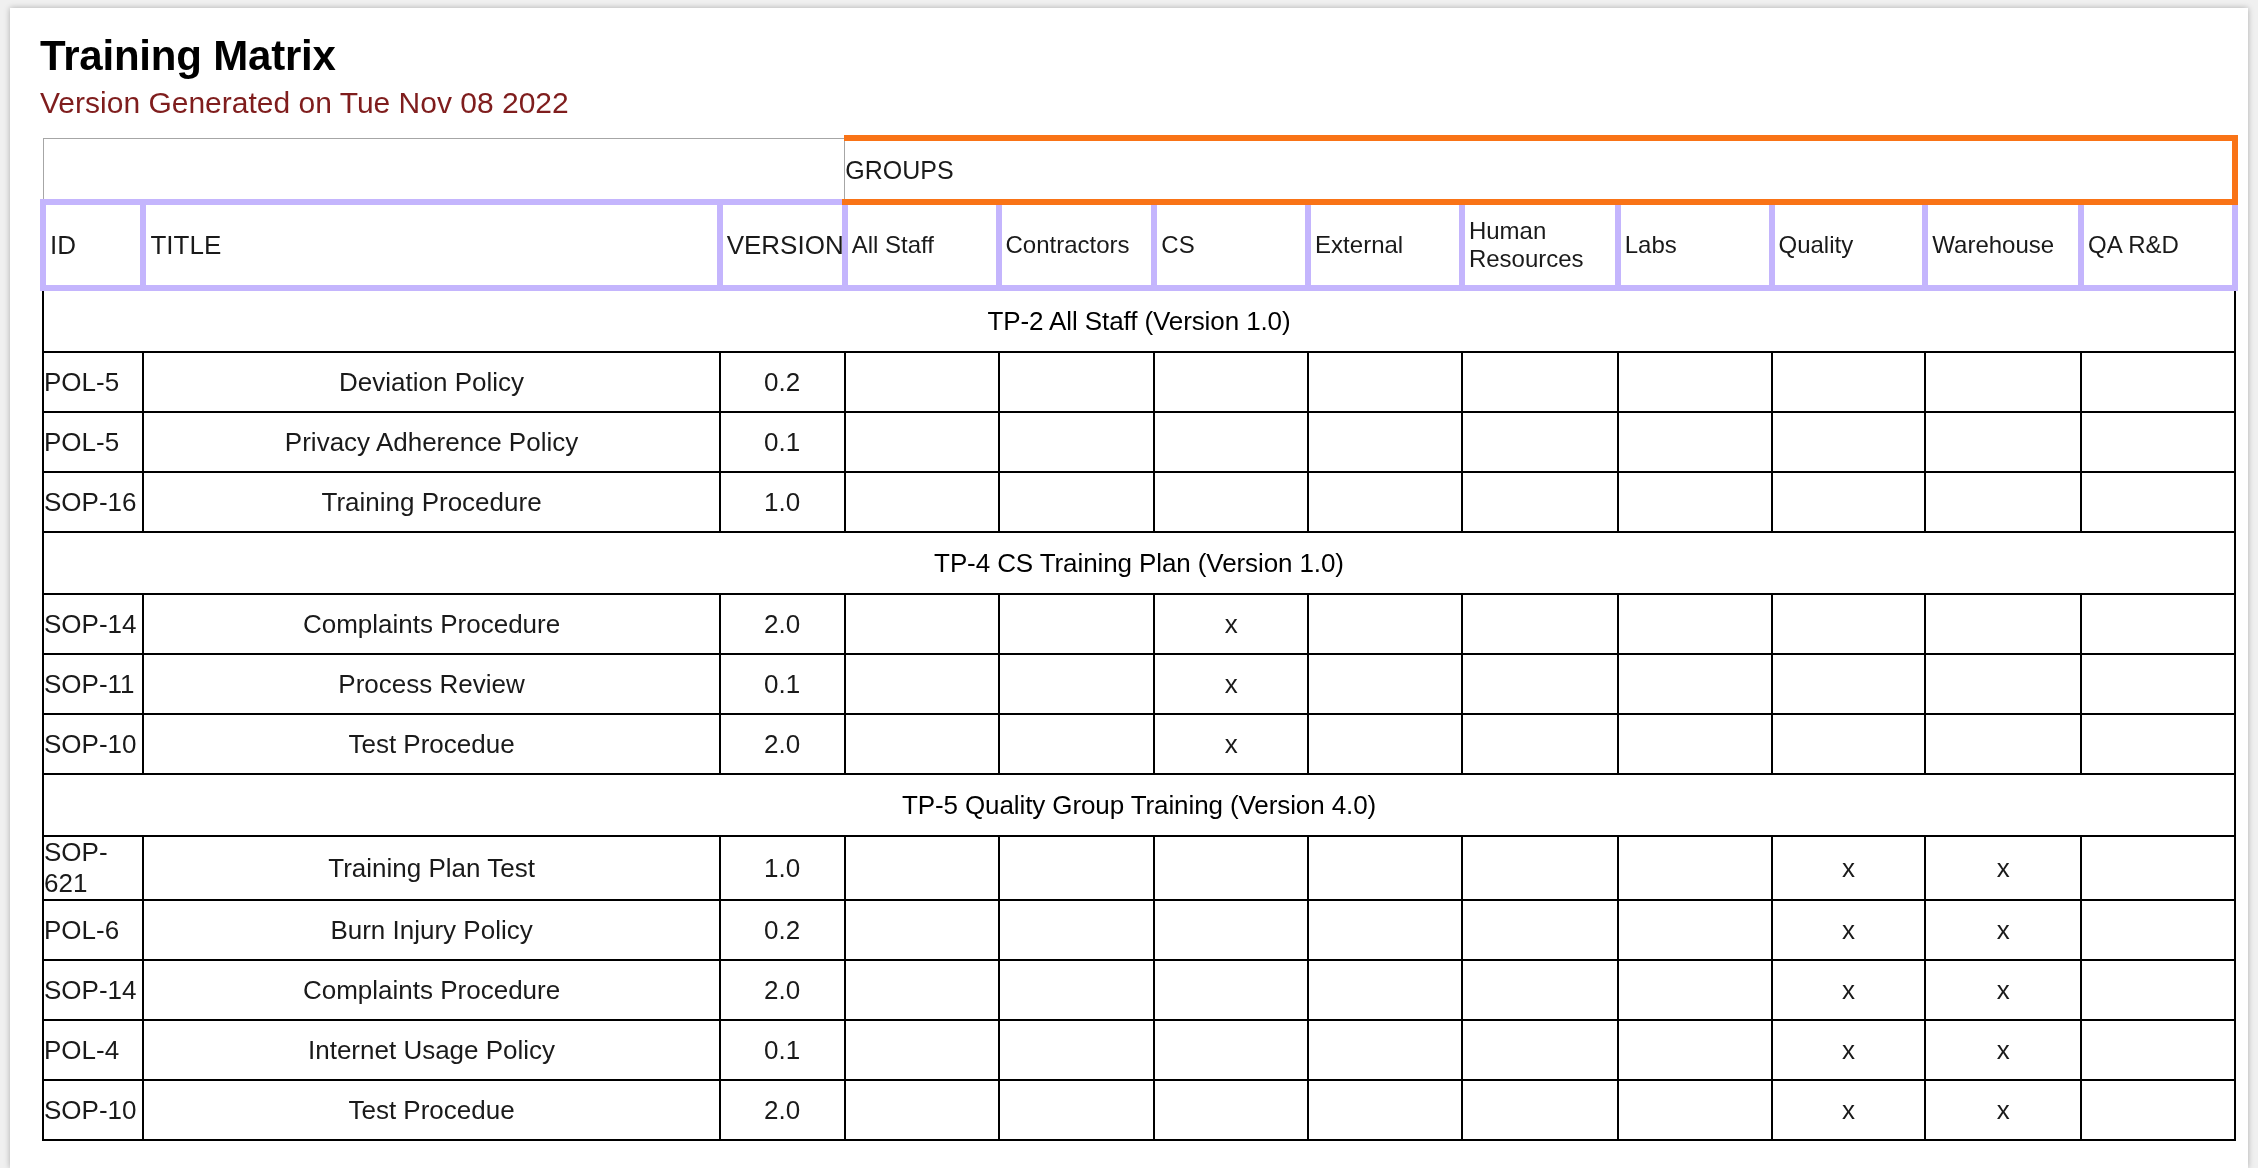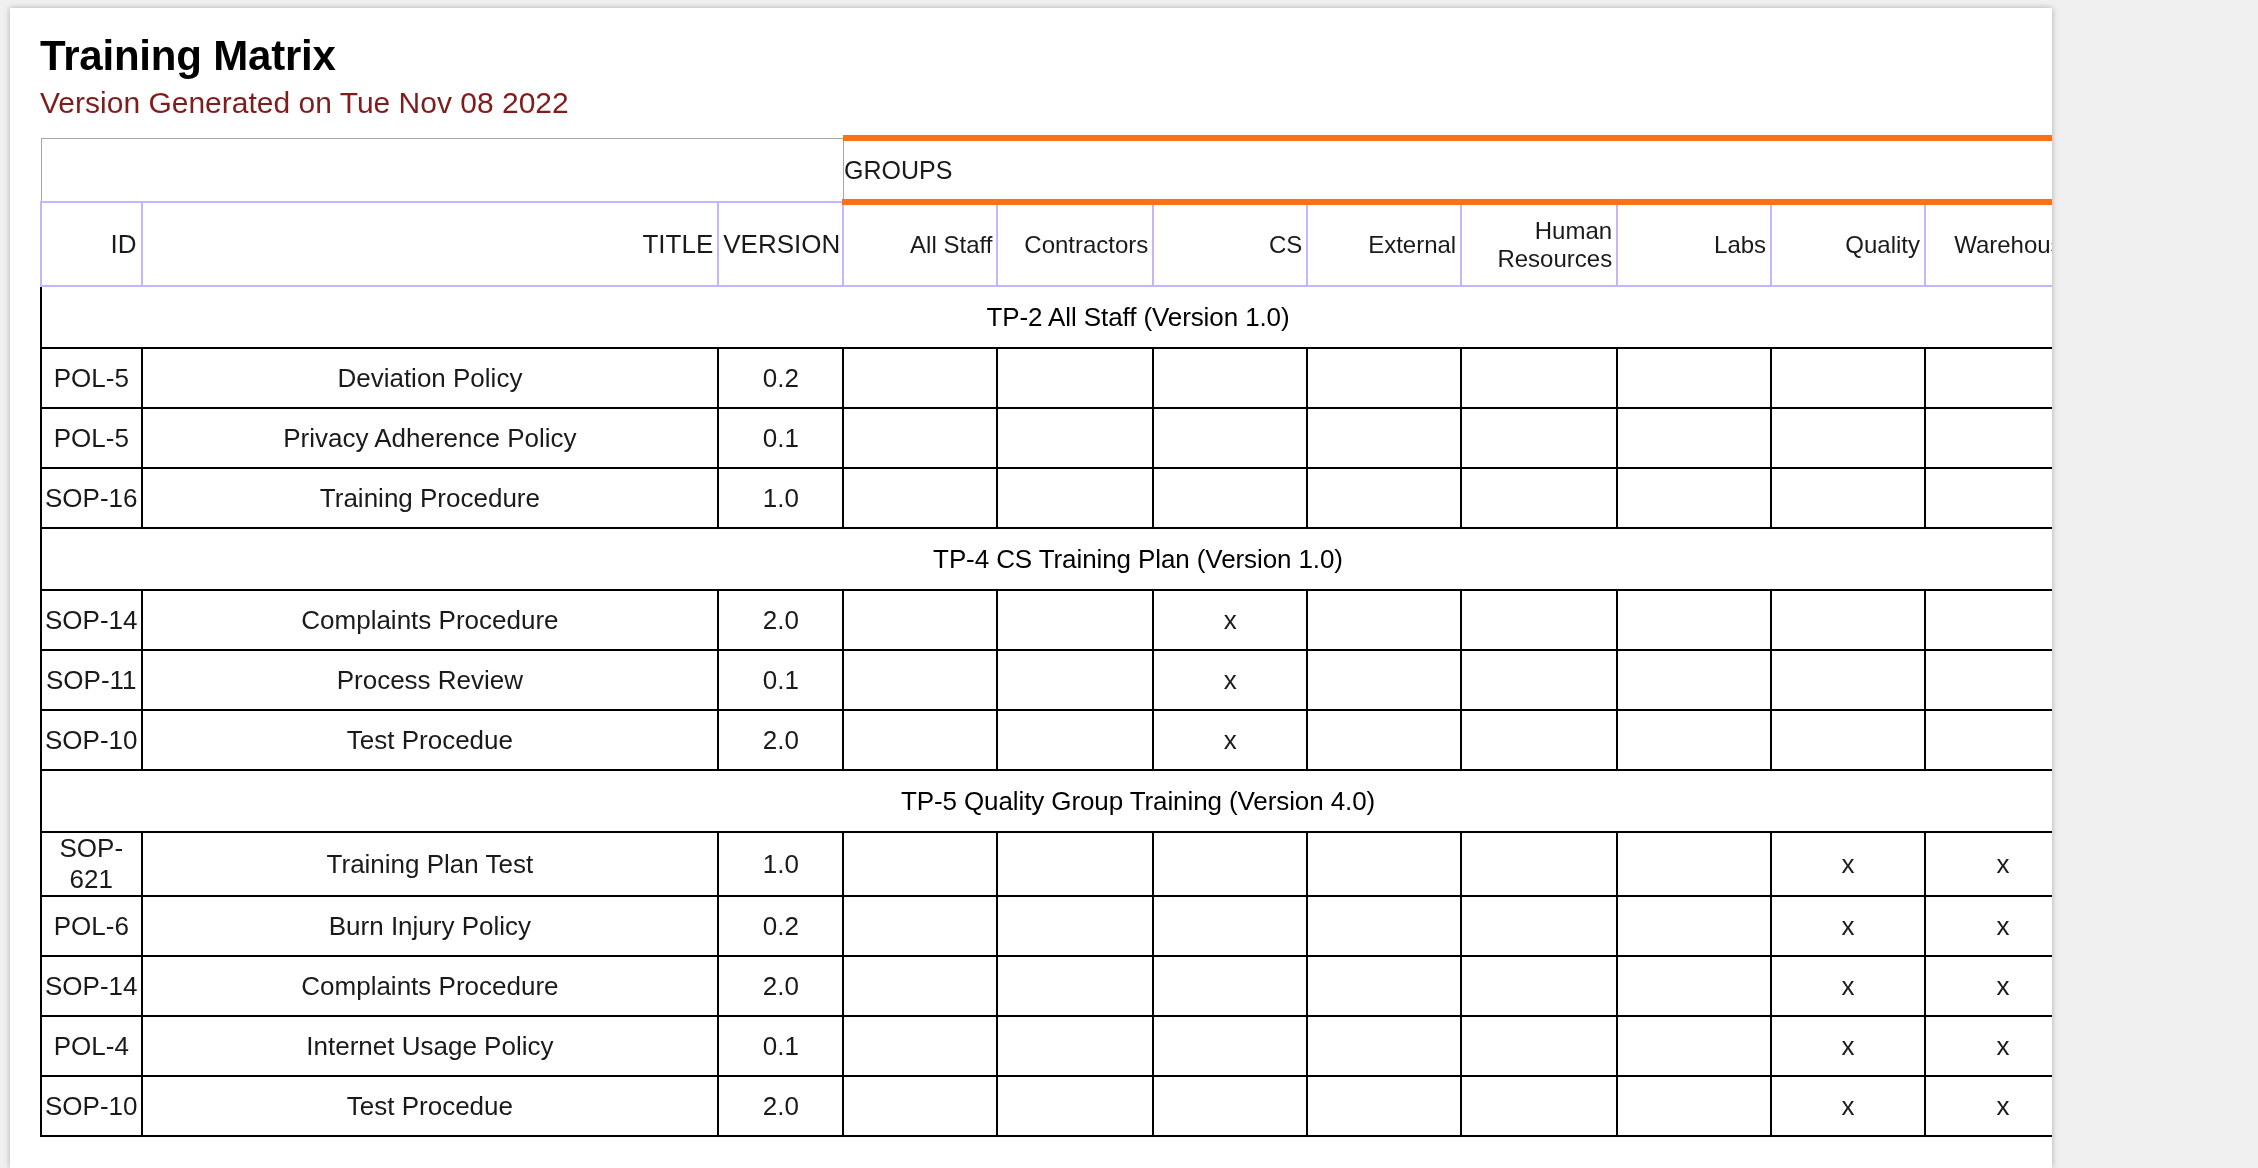--- a/index.html
+++ b/index.html
@@ -11,21 +11,21 @@
   body {
     width: 2258px;
     height: 1168px;
     font-family: "Liberation Sans", sans-serif;
     overflow: hidden;
   }
   #page {
     position: absolute;
     left: 10px;
     top: 8px;
-    width: 2042px;
+    width: 2238px;
     height: 1160px;
     background: #ffffff;
     box-shadow: 0 0 6px rgba(0,0,0,0.28);
     box-sizing: border-box;
     overflow: hidden;
   }
   #page-inner {
     padding: 22px 20px 0 30px;
   }
   h1.doc-title {
@@ -66,25 +66,25 @@
     border: 6px solid #f97316;
     border-left: 1px solid #a6a6a6;
     height: 58px;
     font-size: 25px;
     color: #1a1a1a;
     text-align: left;
     padding-left: 50px;
   }
   
   tr.colhead > th {
-    border: 2px solid #c4b5fd;
+    border: 6px solid #c4b5fd;
     height: 76px;
     font-size: 24px;
     color: #1a1a1a;
-    text-align: right;
+    text-align: left;
     line-height: 1.18;
     padding: 2px 4px;
     margin-left: 14px;
   }
   tr.colhead > th.big {
     font-size: 26px;
   }
   
   td.section-band {
     background: #dae4f8;
@@ -97,21 +97,21 @@
     padding-left: 12px;
     letter-spacing: -0.1px;
   }
   
   tr.data-row > td {
     border: 2px solid #000;
     height: 58px;
     font-size: 26px;
     color: #1a1a1a;
   }
-  td.c-id { text-align: center; }
+  td.c-id { }
   td.c-title { text-align: center; padding-left: 18px; }
   td.c-version { text-align: center; }
   td.c-mark { text-align: center; font-size: 25px; }
 </style>
 </head>
 <body>
 
 <div id="page">
   <div id="page-inner">
 

